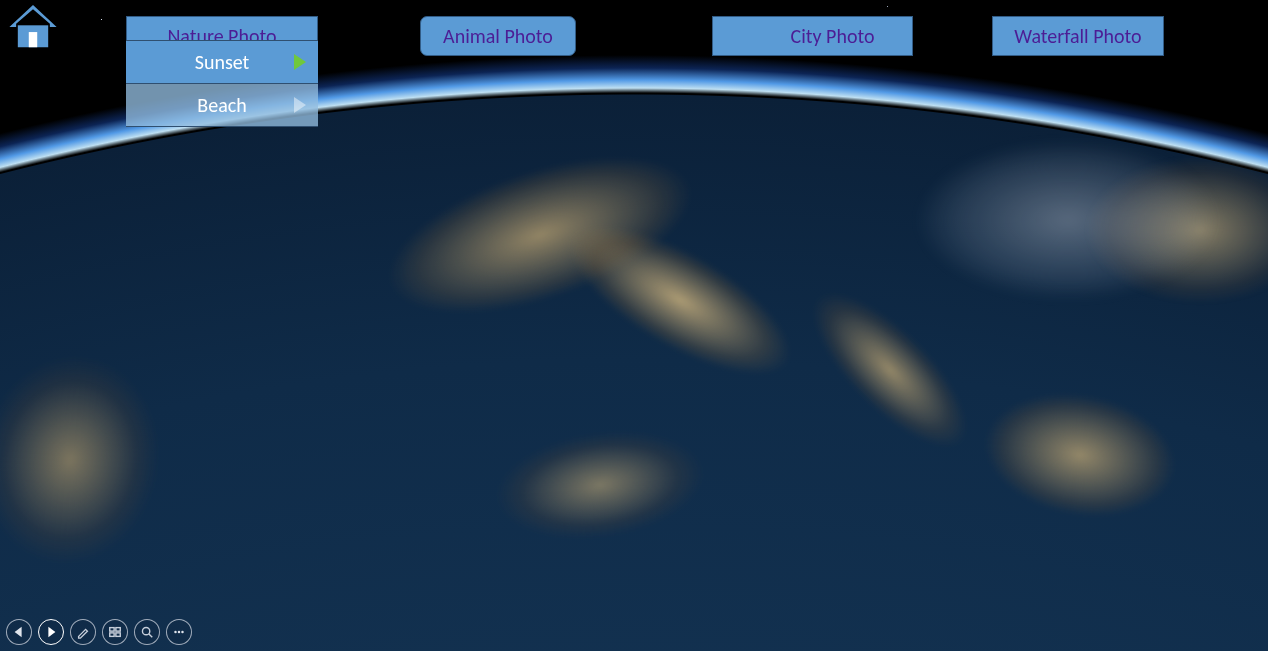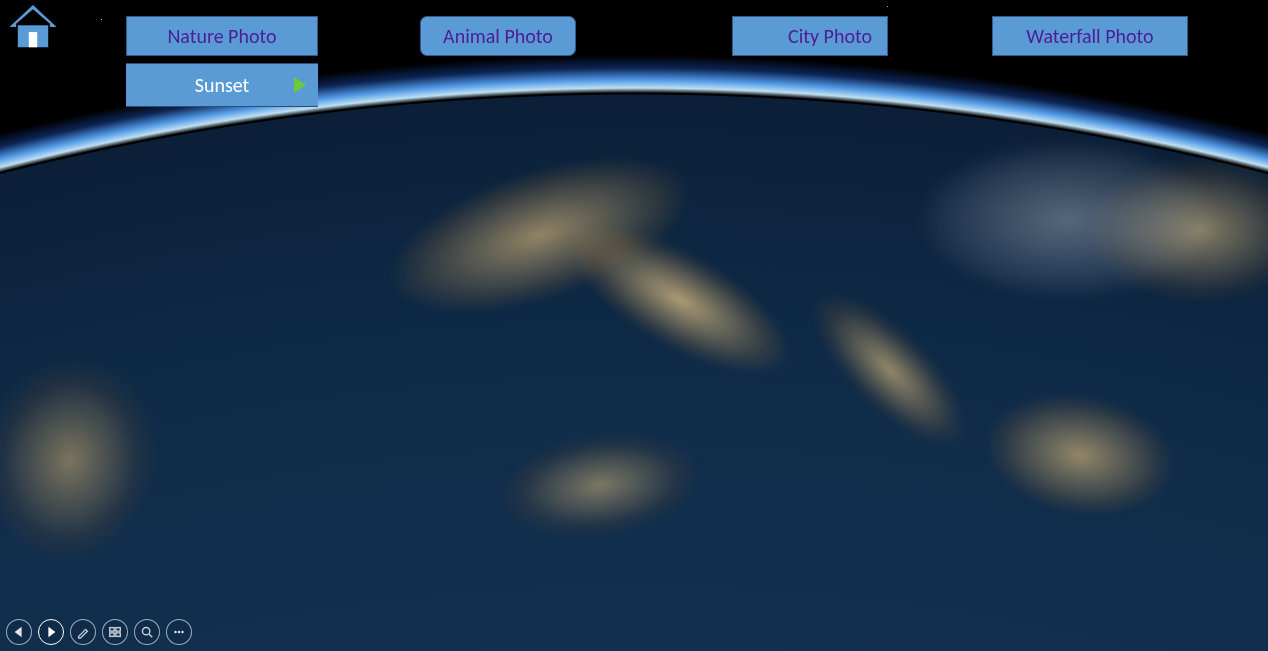--- a/index.html
+++ b/index.html
@@ -87,27 +87,27 @@
     border: 1px solid #325c86;
     color: #4c1d95;
     font-size: 20px;
     line-height: 38px;
     text-align: center;
     cursor: pointer;
     user-select: none;
   }
   .tab-nature    { left: 126px; top: 16px; width: 192px; }
   .tab-animal    { left: 420px; top: 16px; width: 156px; border-radius: 7px; }
-  .tab-city      { left: 732px; top: 16px; width: 156px; padding-left: 40px; }
-  .tab-waterfall { left: 992px; top: 16px; width: 196px; }
+  .tab-city      { left: 712px; top: 16px; width: 201px; padding-left: 40px; }
+  .tab-waterfall { left: 992px; top: 16px; width: 172px; }
 
   
   .dropdown {
     position: absolute;
-    left: 126px; top: 63px;
+    left: 126px; top: 40px;
     width: 192px;
     border-top: 1px solid #2f4f70;
   }
   .dd-item {
     position: relative;
     height: 43px;
     line-height: 43px;
     text-align: center;
     color: #ffffff;
     font-size: 20px;
@@ -176,20 +176,24 @@
   <div class="tab tab-nature">Nature Photo</div>
   <div class="tab tab-animal">Animal Photo</div>
   <div class="tab tab-city">City Photo</div>
   <div class="tab tab-waterfall">Waterfall Photo</div>
 
   <div class="dropdown">
     <div class="dd-item active">
       <span>Sunset</span>
       <span class="dd-arrow"></span>
     </div>
+    <div class="dd-item inactive">
+      <span>Beach</span>
+      <span class="dd-arrow"></span>
+    </div>
   </div>
 </div>
 
 <div class="toolbar">
   <div class="tool" title="previous">
     <svg viewBox="0 0 16 16">
         <polygon class="fill" points="11,2 11,14 3,8"></polygon>
       </svg>
   </div>
   <div class="tool tool-play" title="play">

